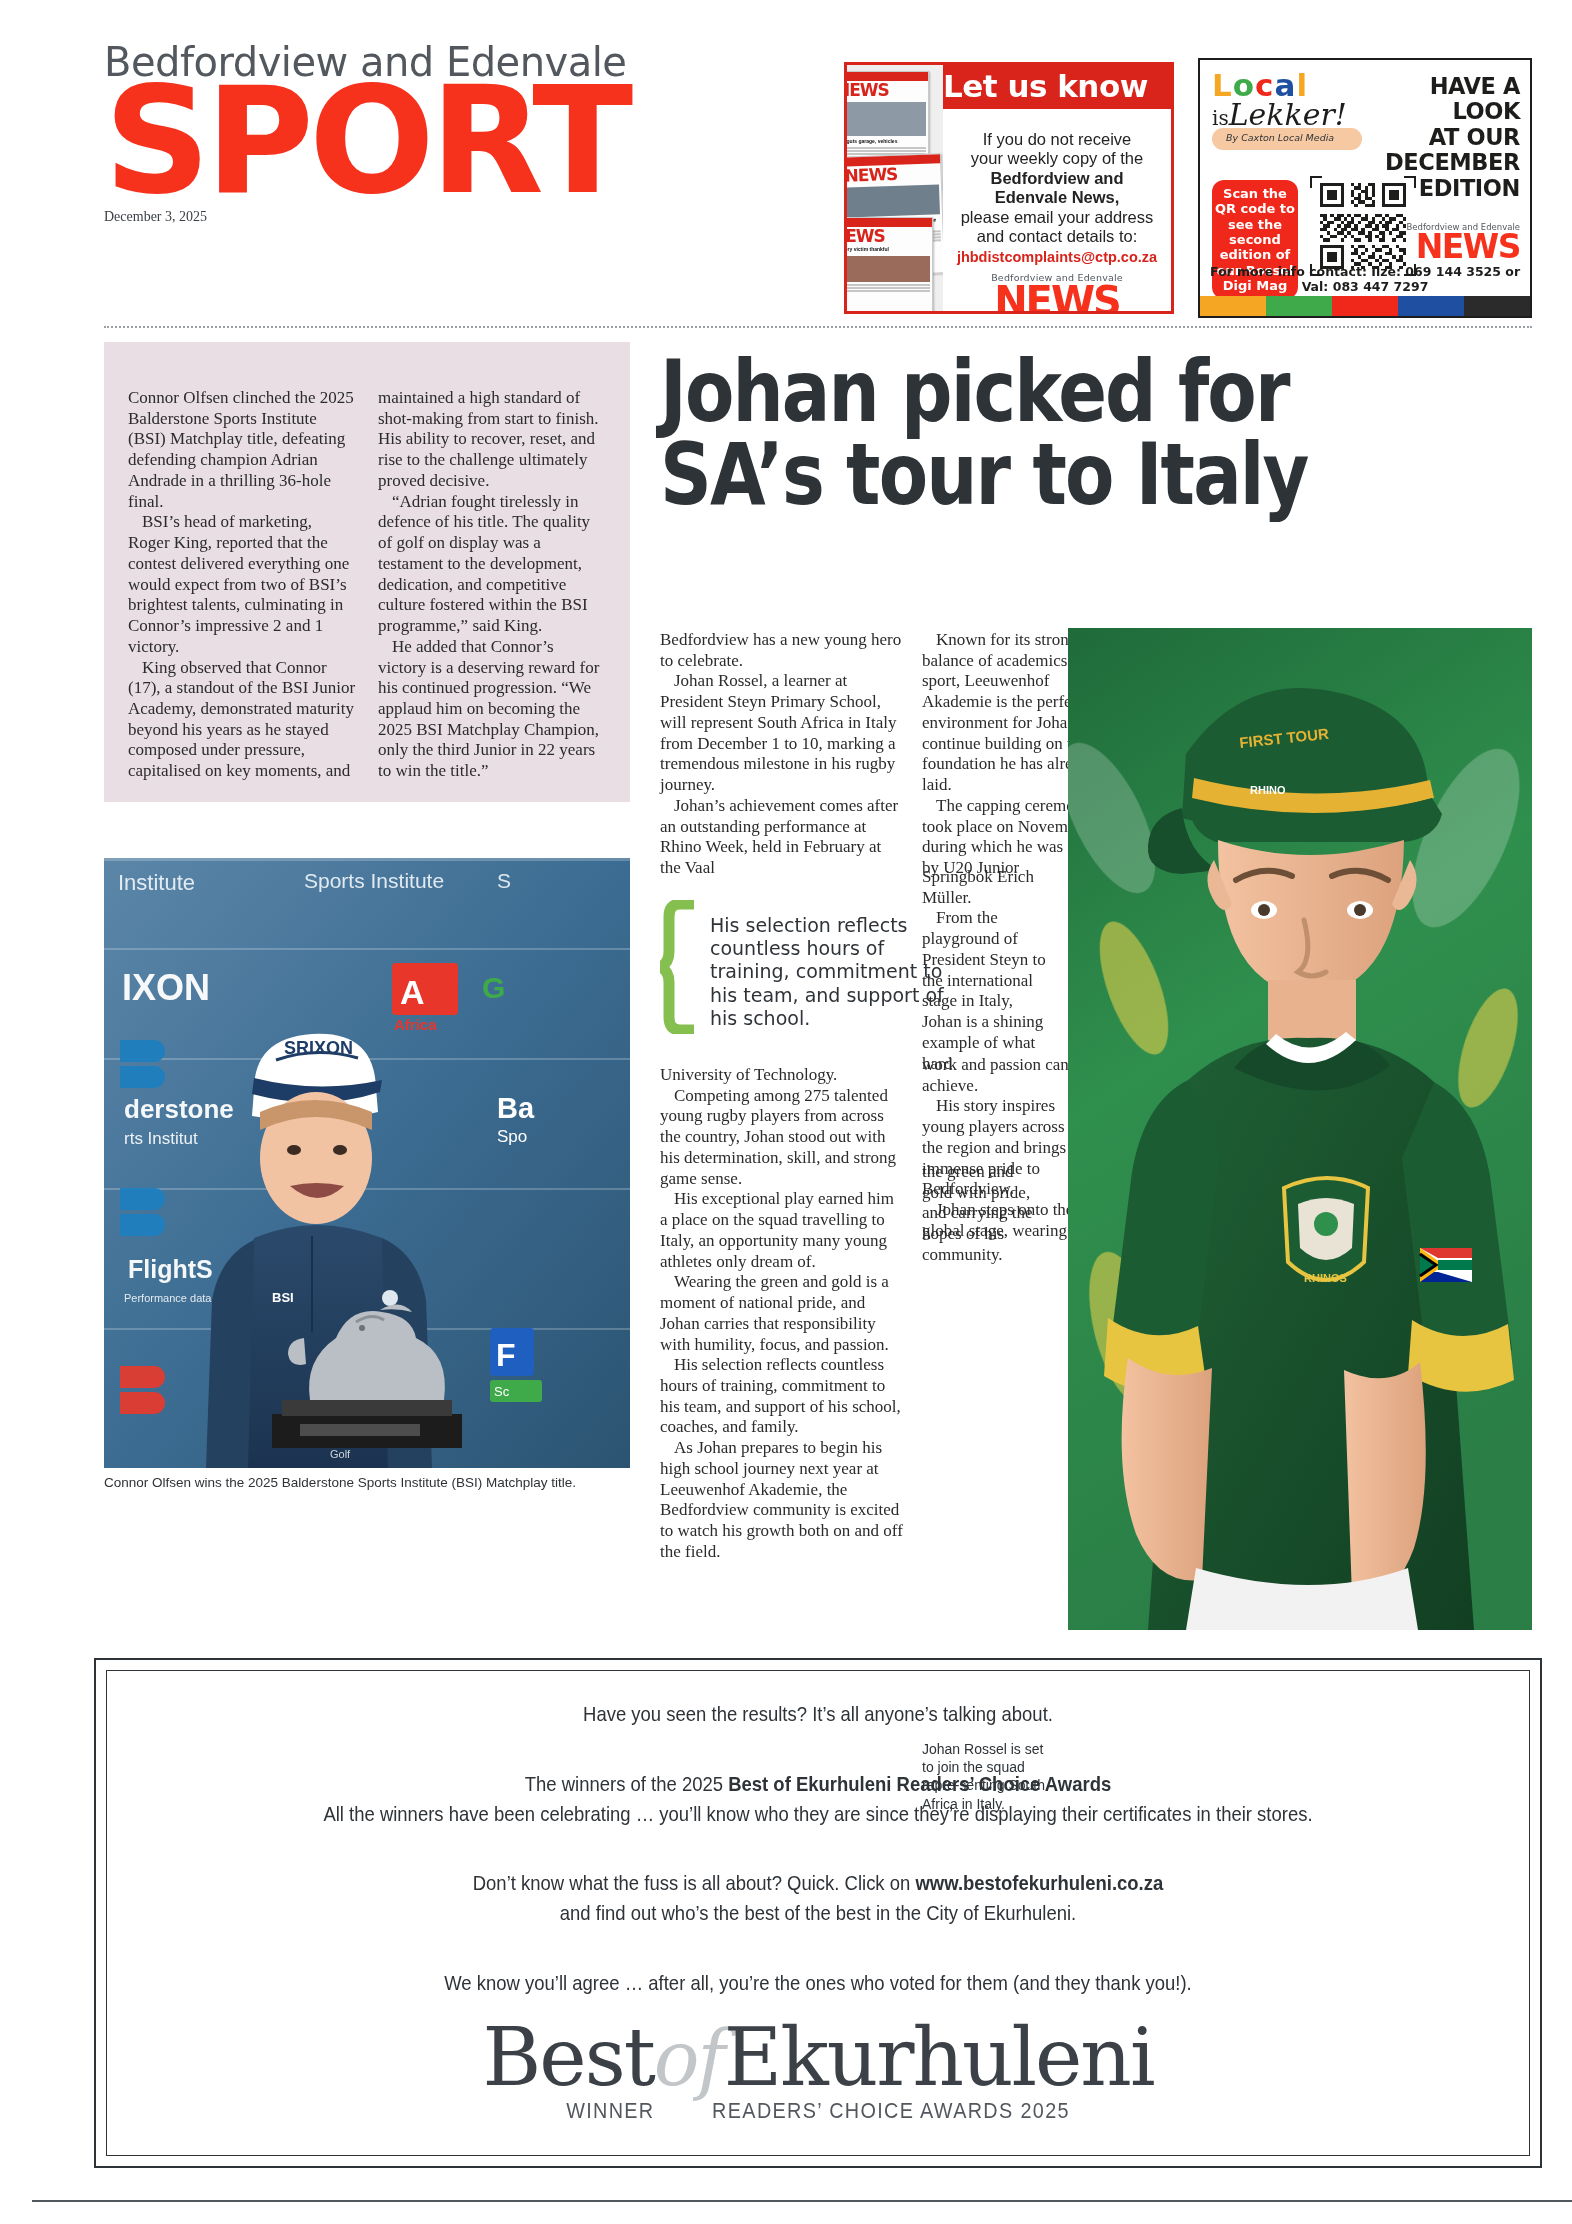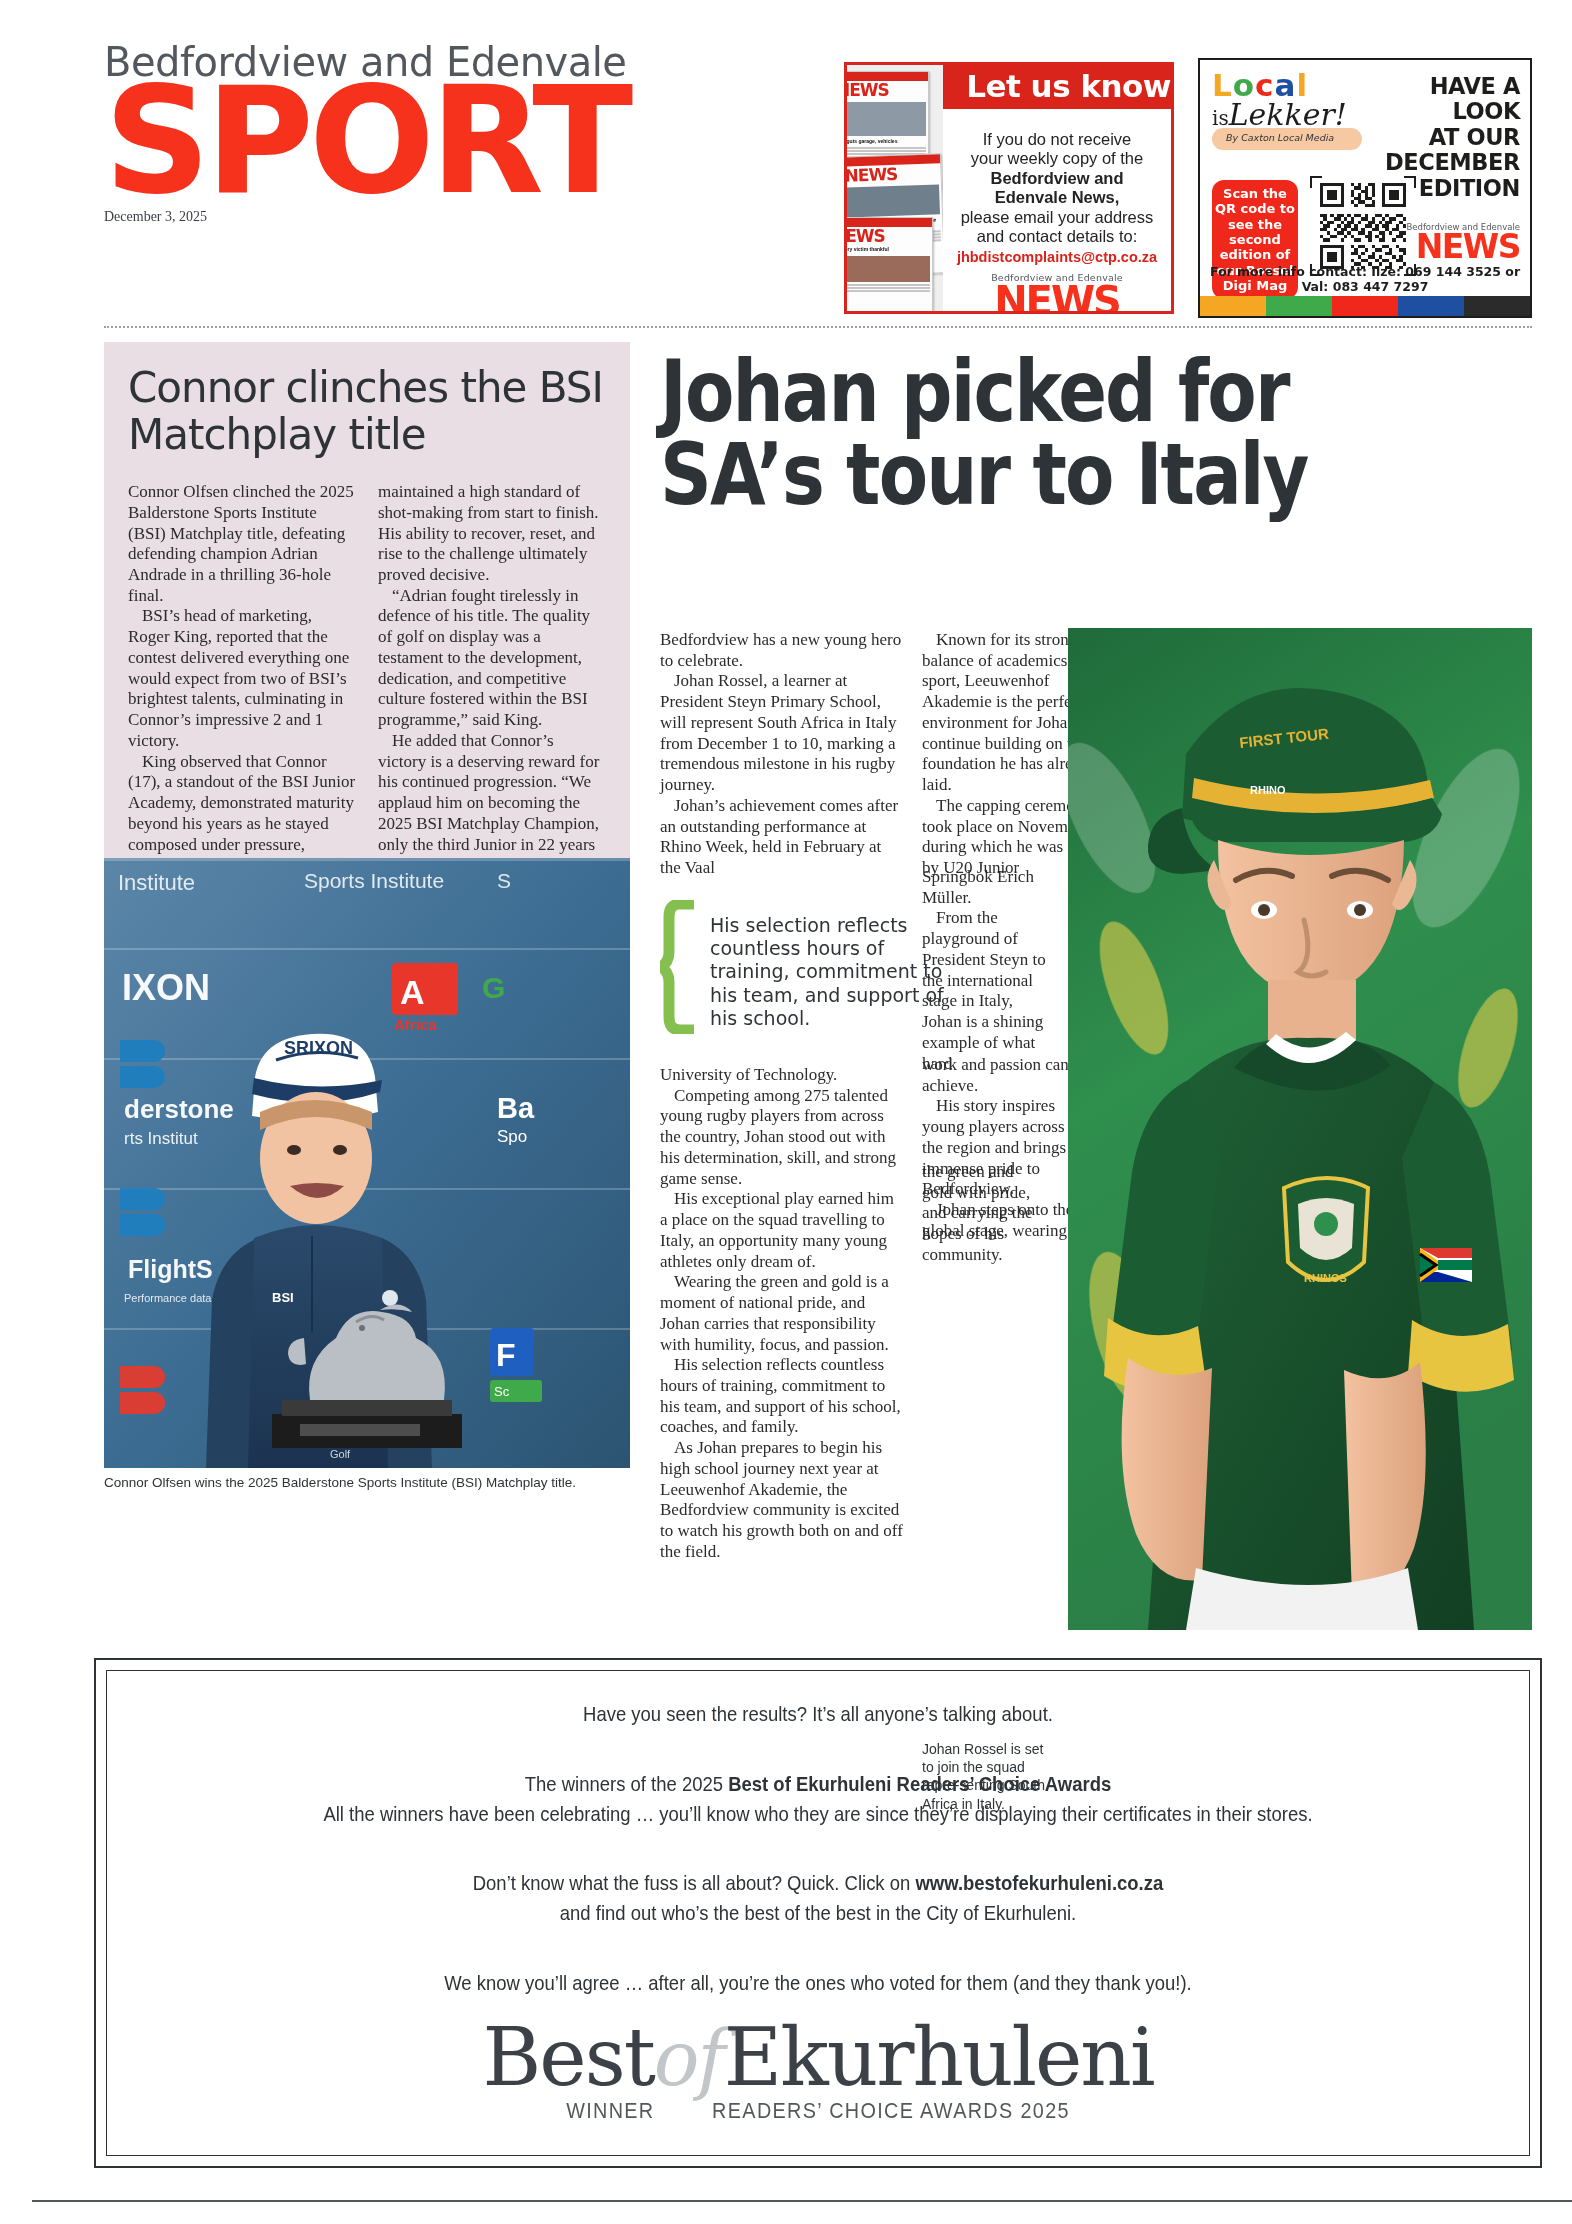--- a/index.html
+++ b/index.html
@@ -36,21 +36,21 @@
   .luk-photos { width:96px; background:#efefef; position:relative; overflow:hidden; flex:none;}
   .np { position:absolute; background:#fdfdfd; border:1px solid #c9c9c9; box-shadow:1px 1px 2px rgba(0,0,0,.25); }
   .np .mhd { height:9px; background:#d8241b; }
   .np .nws { font-family:"DejaVu Sans",sans-serif; font-weight:700; color:#d8241b; font-size:17px; letter-spacing:-1px; padding:1px 2px; line-height:1;}
   .np .hl { font-size:5px; font-weight:700; color:#111; padding:1px 2px; line-height:1.1;}
   .np .ph { margin:2px; background:#8d9aa6; }
   .np .bars i { display:block; height:2px; background:#c6c6c6; margin:1px 2px;}
   .luk-body { flex:1; display:flex; flex-direction:column; }
   .luk-title {
     background:#d8241b; color:#fff; font-family:"DejaVu Sans", sans-serif;
-    font-weight:700; font-size:31px; text-align:right; padding:3px 0 5px; letter-spacing:-0.5px;
+    font-weight:700; font-size:31px; text-align:left; padding:3px 0 5px; letter-spacing:-0.5px;
   }
   .luk-text { text-align:center; font-size:16.5px; line-height:1.18; padding:21px 6px 0; color:#232323; font-family:"Liberation Sans",sans-serif;}
   .luk-text b { font-weight:700; }
   .luk-mail { color:#d8241b; font-weight:700; font-size:14.5px; text-align:center; margin-top:2px;}
   .luk-rule { height:3px; background:#d8241b; margin:5px 6px 0;}
   .luk-news { text-align:center; padding-top:2px;}
   .luk-news .sm { font-size:9.5px; color:#53585e; font-family:"DejaVu Sans",sans-serif; letter-spacing:.2px;}
   .luk-news .bg { font-family:"DejaVu Sans",sans-serif; font-weight:700; color:#f6311c; font-size:40px; line-height:.92; letter-spacing:-2px;}
 
   
@@ -385,21 +385,20 @@
         <i style="background:#f0281b"></i>
         <i style="background:#1f4fa0"></i>
         <i style="background:#2b2b2b"></i>
     </div>
   </div>
 
   <div class="dotted-rule"></div>
 
   <div class="left-col">
     <div class="lc-bg">
-      <div class="lc-head">Connor clinches the BSI Matchplay title</div>
       <div class="lc-cols">
         <p class="first">Connor Olfsen clinched the 2025 Balderstone Sports Institute (BSI) Matchplay title, defeating defending champion Adrian Andrade in a thrilling 36-hole final.</p>
         <p>BSI’s head of marketing, Roger King, reported that the contest delivered everything one would expect from two of BSI’s brightest talents, culminating in Connor’s impressive 2 and 1 victory.</p>
         <p>King observed that Connor (17), a standout of the BSI Junior Academy, demonstrated maturity beyond his years as he stayed composed under pressure, capitalised on key moments, and maintained a high standard of shot-making from start to finish. His ability to recover, reset, and rise to the challenge ultimately proved decisive.</p>
         <p>“Adrian fought tirelessly in defence of his title. The quality of golf on display was a testament to the development, dedication, and competitive culture fostered within the BSI programme,” said King.</p>
         <p>He added that Connor’s victory is a deserving reward for his continued progression. “We applaud him on becoming the 2025 BSI Matchplay Champion, only the third Junior in 22 years to win the title.”</p>
       </div>
     </div>
 
     <div class="left-fill"></div>

